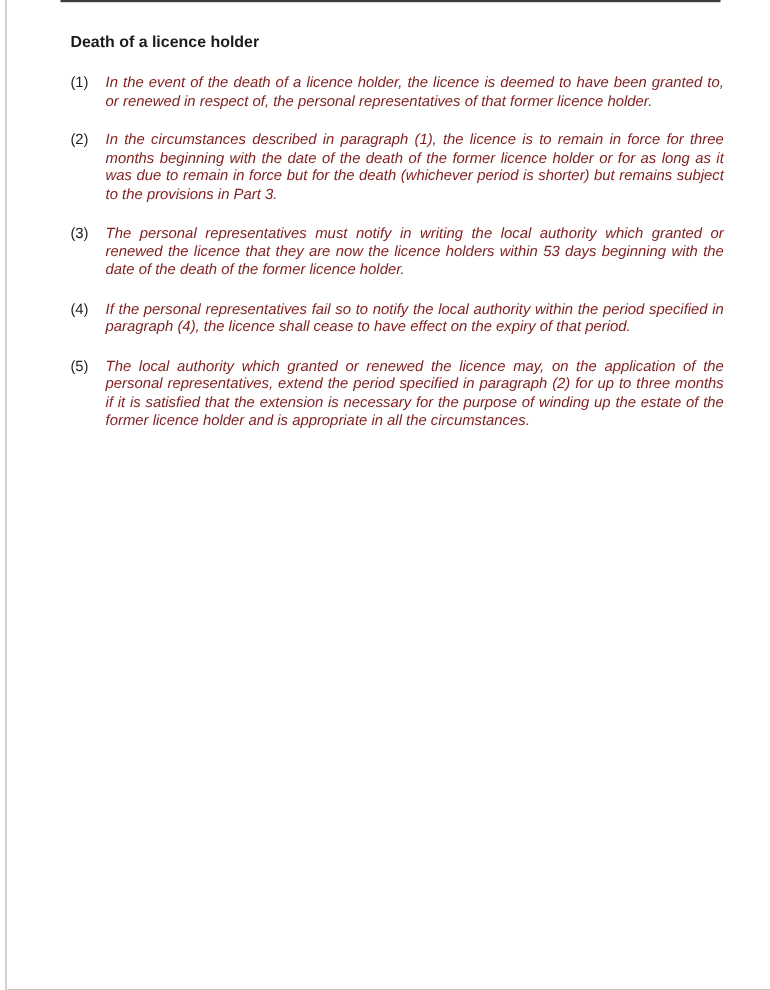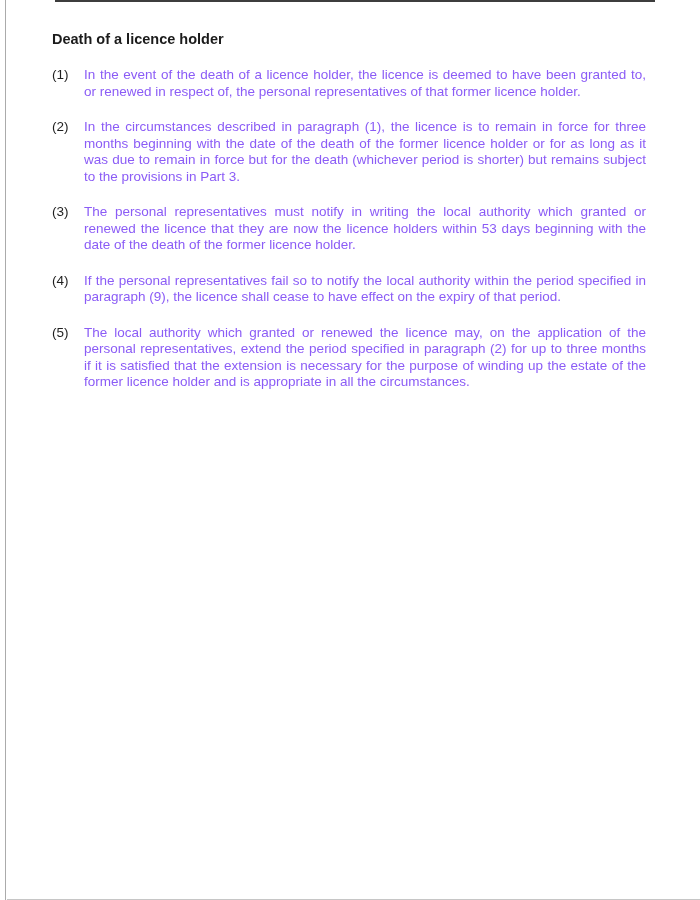--- a/index.html
+++ b/index.html
@@ -36,21 +36,21 @@
     position: absolute;
     bottom: 0;
     left: 7px;
     right: 0;
     height: 1px;
     background: #c6c6c6;
   }
   .content {
     position: absolute;
     top: 31px;
-    left: 52px;
+    left: 64px;
     width: 594px;
   }
   .doc-heading {
     font-size: 14.5px;
     font-weight: bold;
     line-height: 17px;
     margin: 0 0 19px 0;
     color: #1b1b1b;
   }
   .clause {
@@ -63,21 +63,22 @@
     font-size: 13.5px;
     line-height: 16.5px;
     color: #1f1f1f;
   }
   .clause-text {
     flex: 1 1 auto;
     margin: 0;
     font-size: 13.5px;
     line-height: 16.5px;
     text-align: justify;
-    color: #8b5cf6;
+    color: #7f1d1d;
+    font-style: italic;
   }
 </style>
 </head>
 <body>
 
 <div class="edge-top"></div>
 <div class="edge-left"></div>
 <div class="edge-bottom"></div>
 
 <div class="content">
@@ -94,21 +95,21 @@
     <p class="clause-text">In the circumstances described in paragraph (1), the licence is to remain in force for three months beginning with the date of the death of the former licence holder or for as long as it was due to remain in force but for the death (whichever period is shorter) but remains subject to the provisions in Part 3.</p>
   </div>
 
   <div class="clause">
     <span class="clause-num">(3)</span>
     <p class="clause-text">The personal representatives must notify in writing the local authority which granted or renewed the licence that they are now the licence holders within 53 days beginning with the date of the death of the former licence holder.</p>
   </div>
 
   <div class="clause">
     <span class="clause-num">(4)</span>
-    <p class="clause-text">If the personal representatives fail so to notify the local authority within the period specified in paragraph (9), the licence shall cease to have effect on the expiry of that period.</p>
+    <p class="clause-text">If the personal representatives fail so to notify the local authority within the period specified in paragraph (4), the licence shall cease to have effect on the expiry of that period.</p>
   </div>
 
   <div class="clause">
     <span class="clause-num">(5)</span>
     <p class="clause-text">The local authority which granted or renewed the licence may, on the application of the personal representatives, extend the period specified in paragraph (2) for up to three months if it is satisfied that the extension is necessary for the purpose of winding up the estate of the former licence holder and is appropriate in all the circumstances.</p>
   </div>
 
 </div>
 
 </body></html>

